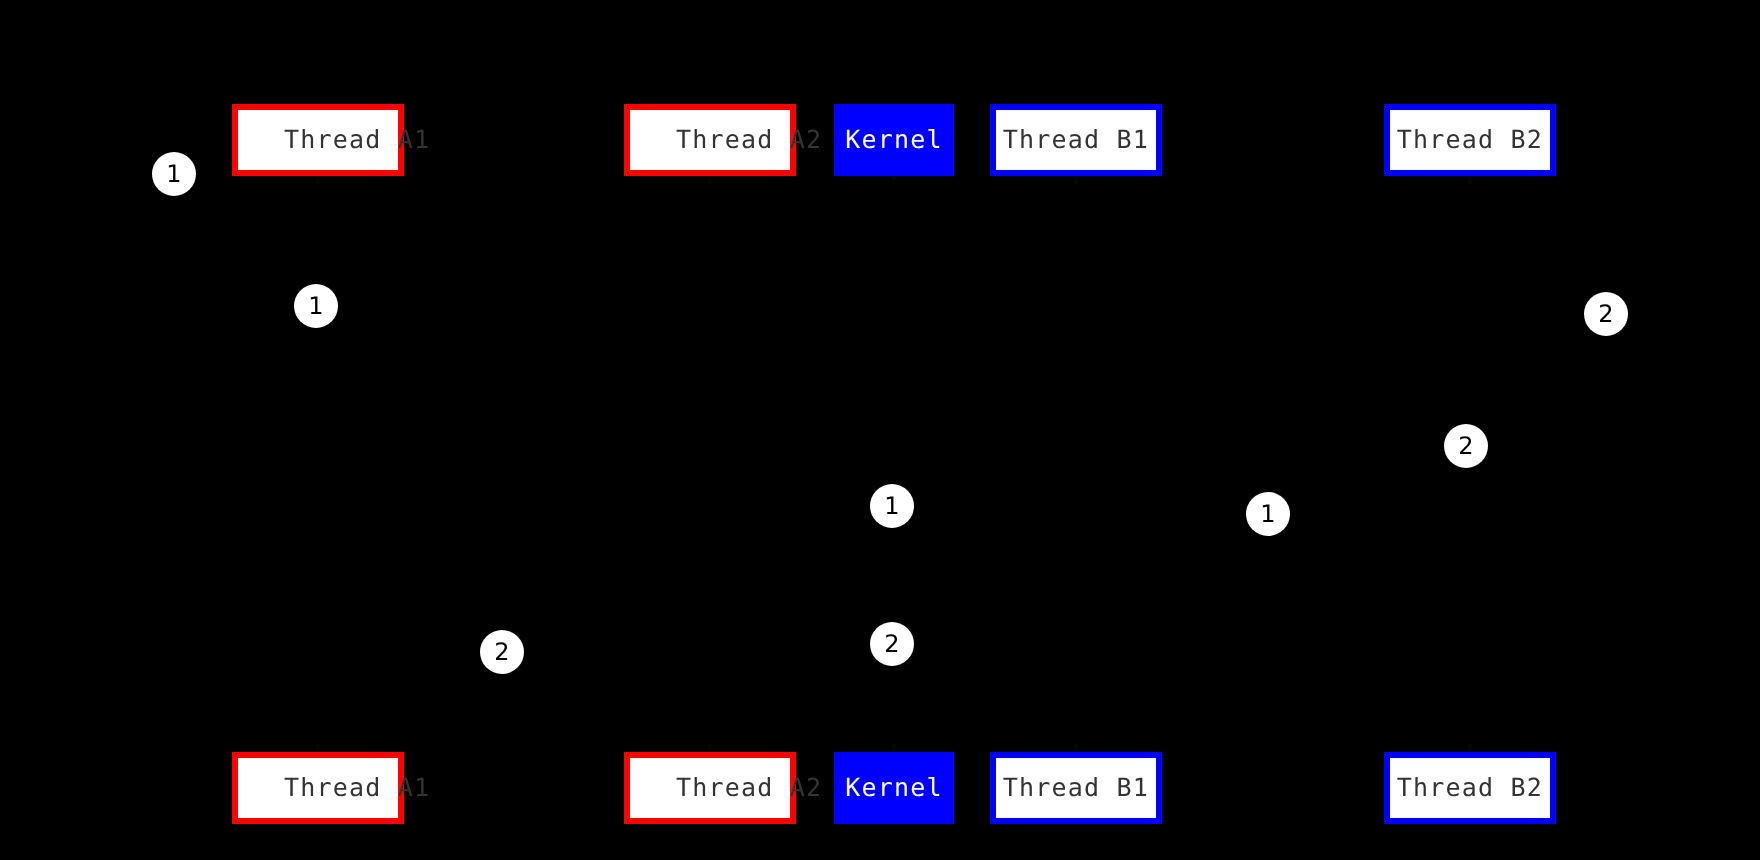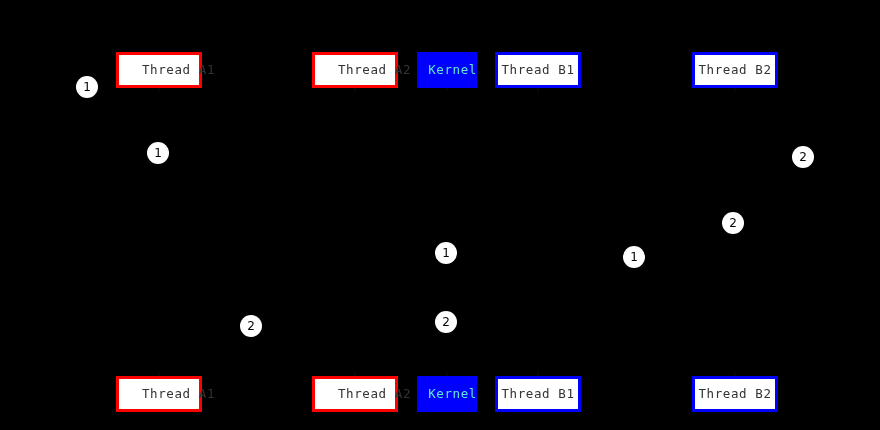--- a/index.html
+++ b/index.html
@@ -34,23 +34,22 @@
   .lifebox.outline {
     background: #ffffff;
     color: #333333;
     border-style: solid;
     border-width: 3px;
   }
   .lifebox.outline.red   { border-color: #ff0000; padding-left: 39px; }
   .lifebox.outline.blue  { border-color: #0000ff; align-items: center; }
   .lifebox.filled {
     background: #0000ff;
-    color: #5eead4;
+    color: #ffffff;
     border: 0;
-    justify-content: flex-end;
   }
 
   
   .lifeline {
     position: absolute;
     width: 1px;
     background: #000000;
   }
   .lifeline-stub {
     position: absolute;

